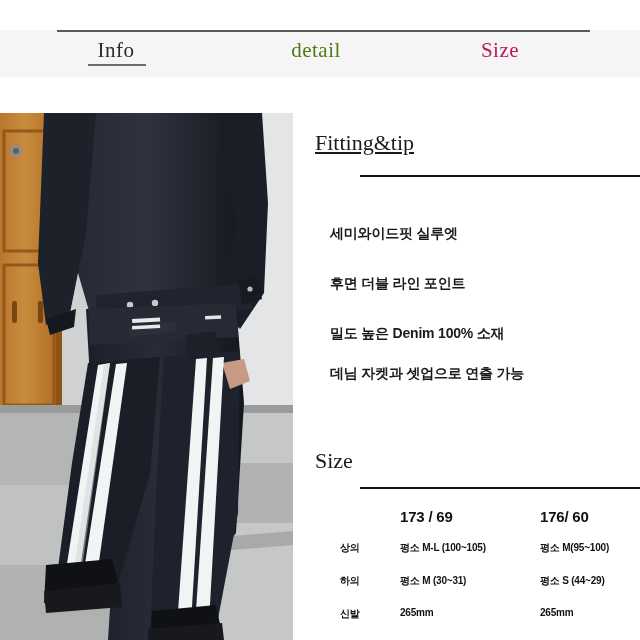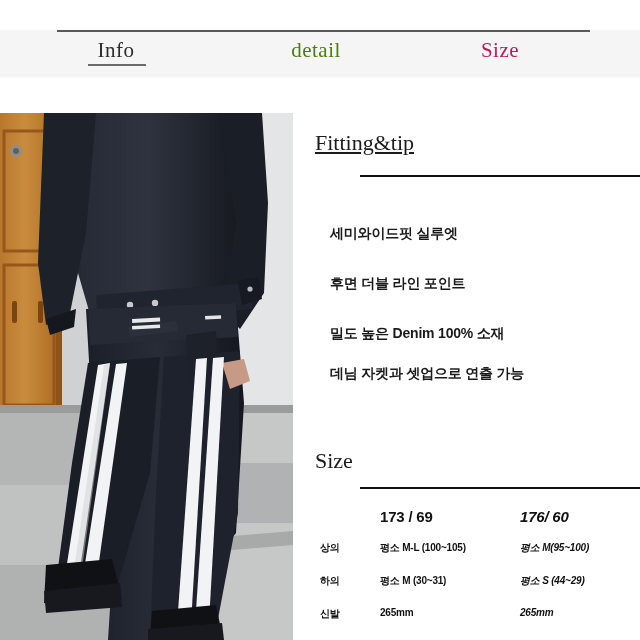--- a/index.html
+++ b/index.html
@@ -132,33 +132,34 @@
   
   .model-table {
     position: absolute;
     left: 0;
     top: 395px;
     width: 347px;
   }
   .mt-row {
     position: relative;
     height: 33px;
+    margin-left: 20px;
   }
   .mt-cell {
     position: absolute;
     font-family: "Liberation Sans", sans-serif;
     font-size: 10px;
     font-weight: bold;
     color: #111111;
     white-space: nowrap;
     letter-spacing: -0.2px;
   }
   .mt-label { left: 27px; }
   .mt-col1  { left: 87px; }
-  .mt-col2  { left: 227px; font-style: italic; }
+  .mt-col2  { left: 227px; }
   .mt-head {
     font-weight: bold;
     font-size: 15px;
   }
 </style>
 </head>
 <body>
 
 <div class="tabbar">
   <div class="tabbar-topline"></div>

